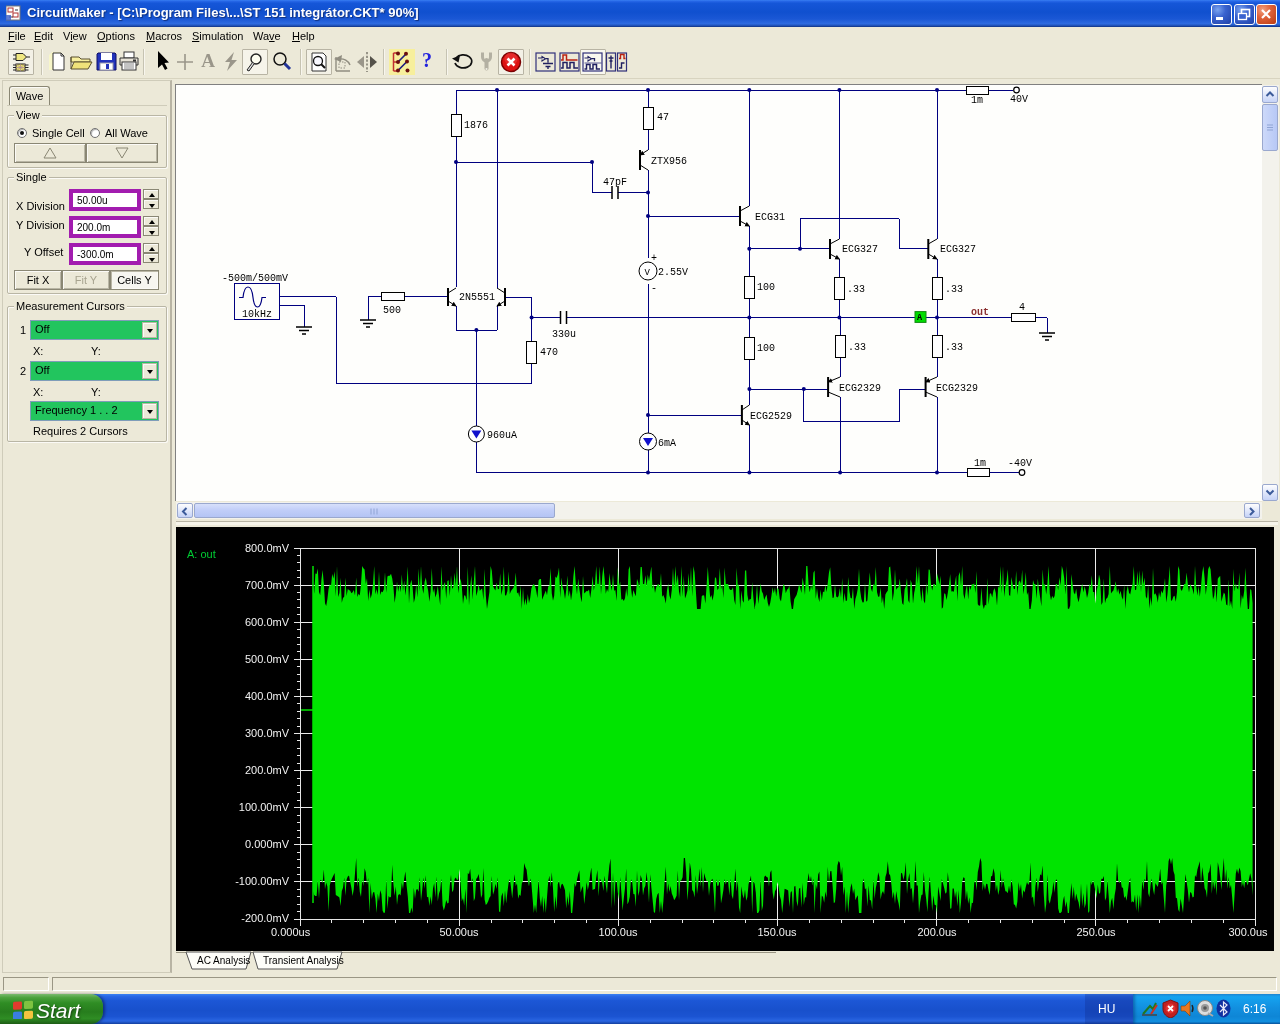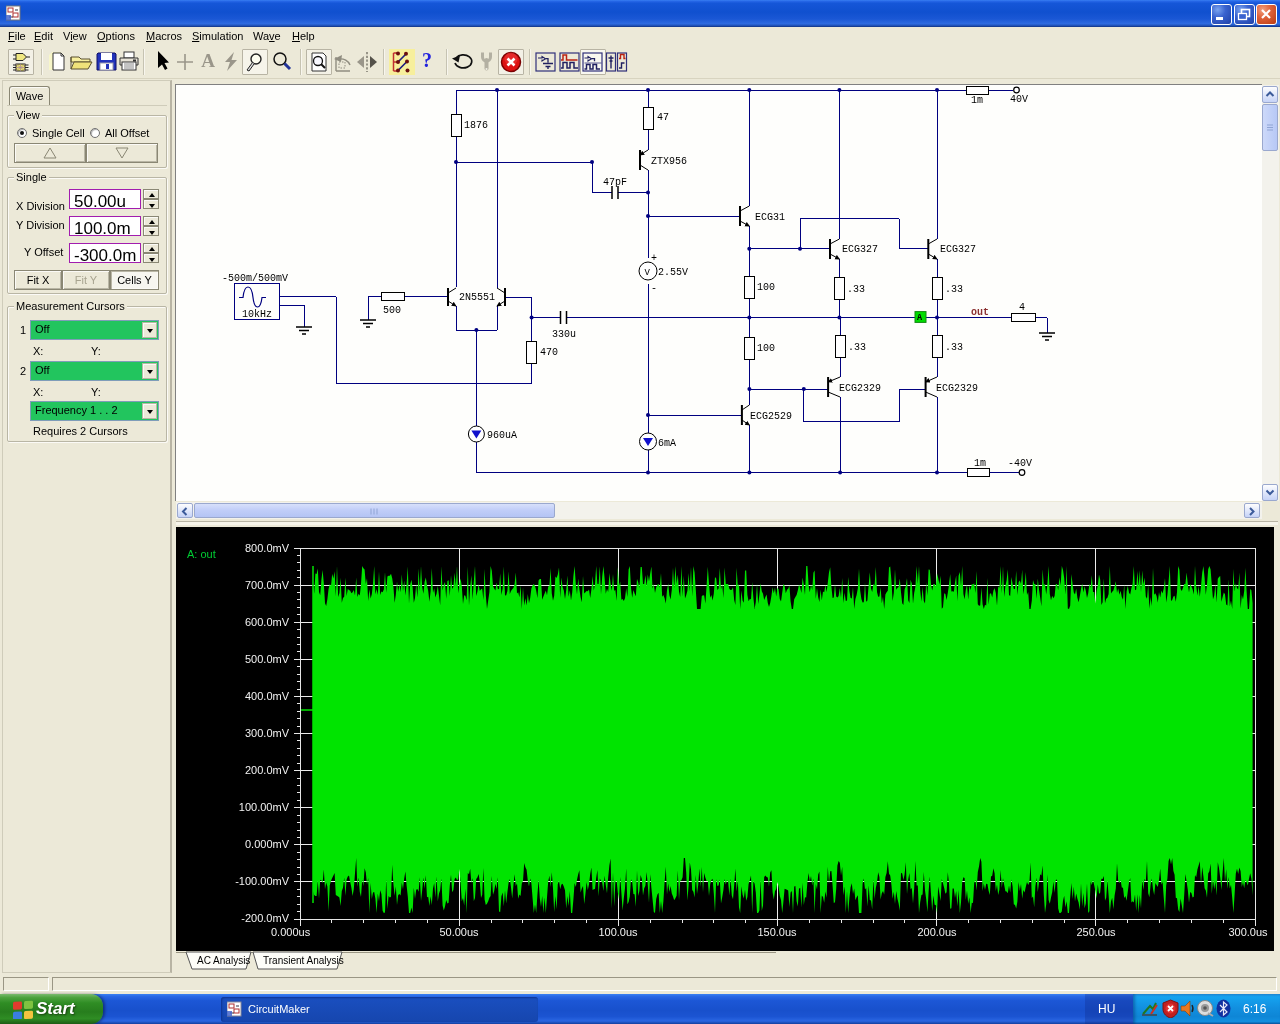--- a/index.html
+++ b/index.html
@@ -20,38 +20,39 @@
 .tbicon{top:3px;width:26px;height:26px}
 .raised{border:1px solid #b8b4a4;background:#f3f1e6;border-radius:1px}
 
 #panel{left:2px;top:80px;width:170px;height:893px;background:#ece9d8;border:1px solid #cfccba;border-right:2px solid #b8b4a4}
 .tab{left:6px;top:5px;width:41px;height:19px;background:#ece9d8;border:1px solid #8a8774;border-bottom:none;border-radius:3px 3px 0 0;font-size:11px;text-align:center;padding-top:3px;box-shadow:inset 1px 1px 0 #fbfaf6}
 .tabline{left:4px;top:24px;width:160px;height:1px;background:#fbfaf6;border-top:1px solid #cfccba}
 .grp{border:1px solid #b9b6a5;border-radius:2px;box-shadow:inset 1px 1px 0 #fbfaf6,1px 1px 0 #fbfaf6}
 .grplab{position:absolute;top:-7px;left:6px;background:#ece9d8;font-size:11px;padding:0 2px}
 .pfont{font-size:11px;color:#000}
 .btn{background:#ece9d8;border:1px solid #8a8774;box-shadow:inset 1px 1px 0 #fbfaf6,inset -1px -1px 0 #b9b6a5;font-size:11px;text-align:center}
-.tbox{background:#fff;border:1px solid #a21caf;font-size:17px;padding:2px 0 12px 4px}
+.tbox{background:#fff;border:4px solid #a21caf;font-size:10px;padding:2px 0 12px 4px}
 .spin{width:16px}
 .spin .up,.spin .dn{position:absolute;left:0;width:16px;height:10px;background:#ece9d8;border:1px solid #8a8774;box-shadow:inset 1px 1px 0 #fbfaf6}
 .spin .dn{top:10px}
 .arr{position:absolute;width:0;height:0;border-left:3px solid transparent;border-right:3px solid transparent}
 .cmb{background:#22c55e;border:1px solid #7f9db9}
 .cmbb{position:absolute;right:1px;top:1px;width:15px;background:#ece9d8;border:1px solid #b9b6a5;box-shadow:inset 1px 1px 0 #fbfaf6}
 .radio{width:10px;height:10px;border-radius:50%;background:#fff;border:1px solid #707070;box-shadow:inset 1px 1px 1px #b0b0b0}
 </style></head><body>
 <div id="root">
 <div id="title" class="abs">
  <svg class="abs" style="left:6px;top:5px" width="16" height="16">
         <rect x="0" y="1" width="14" height="14" fill="#fff" stroke="#777"></rect>
         <rect x="2" y="3" width="5" height="4" fill="#fff" stroke="#b03030"></rect>
         <rect x="7" y="8" width="5" height="4" fill="#fff" stroke="#b03030"></rect>
         <path d="M3 12 L7 12 M9 5 L12 5" stroke="#334" stroke-width="1"></path>
         <rect x="0" y="10" width="5" height="5" fill="#4466cc" opacity="0.85"></rect>
       </svg>
+ <div class="txt abs">CircuitMaker - [C:\Program Files\...\ST 151 integrátor.CKT* 90%]</div>
  <div id="bmin" class="abs tbtn"><svg width="19" height="19">
           <rect x="4" y="12" width="7" height="3" fill="#fff"></rect>
         </svg></div>
  <div id="bmax" class="abs tbtn"><svg width="19" height="19">
           <rect x="6.5" y="4.5" width="8" height="7" fill="none" stroke="#fff" stroke-width="1.6"></rect>
           <rect x="3.5" y="8.5" width="8" height="6" fill="#3a63cf" stroke="#fff" stroke-width="1.3"></rect>
         </svg></div>
  <div id="bclose" class="abs tbtn"><svg width="19" height="19">
           <path d="M5 5 L13 13 M13 5 L5 13" stroke="#fff" stroke-width="2.2"></path>
         </svg></div>
@@ -192,21 +193,21 @@
 <div id="panel" class="abs">
  <div class="tab abs">Wave</div>
  <div class="tabline abs"></div>
 
  <div class="grp abs" style="left:4px;top:34px;width:160px;height:53px">
   <div class="grplab">View</div>
   <div class="radio abs" style="left:9px;top:12px"></div>
         <div class="abs" style="left:12px;top:15px;width:4px;height:4px;border-radius:50%;background:#111"></div>
   <div class="pfont abs" style="left:24px;top:11px">Single Cell</div>
   <div class="radio abs" style="left:82px;top:12px"></div>
-  <div class="pfont abs" style="left:97px;top:11px">All Offset</div>
+  <div class="pfont abs" style="left:97px;top:11px">All Wave</div>
   <div class="btn abs" style="left:6px;top:27px;width:72px;height:20px"><svg width="70" height="18">
             <path d="M35 4 L41 14 L29 14 Z" fill="none" stroke="#8a8774"></path>
           </svg></div>
   <div class="btn abs" style="left:78px;top:27px;width:72px;height:20px"><svg width="70" height="18">
             <path d="M35 14 L41 4 L29 4 Z" fill="none" stroke="#8a8774"></path>
           </svg></div>
  </div>
 
  <div class="grp abs" style="left:4px;top:96px;width:160px;height:117px">
   <div class="grplab">Single</div>
@@ -214,21 +215,21 @@
   <div class="tbox abs" style="left:61px;top:11px;width:72px;height:20px">50.00u</div>
   <div class="spin abs" style="left:135px;top:11px;height:21px">
           <div class="up">
             <div class="arr" style="left:5px;top:3px;border-bottom:4px solid #000"></div>
           </div>
           <div class="dn">
             <div class="arr" style="left:5px;top:4px;border-top:4px solid #000"></div>
           </div>
         </div>
   <div class="pfont abs" style="left:8px;top:41px">Y Division</div>
-  <div class="tbox abs" style="left:61px;top:38px;width:72px;height:20px">100.0m</div>
+  <div class="tbox abs" style="left:61px;top:38px;width:72px;height:20px">200.0m</div>
   <div class="spin abs" style="left:135px;top:38px;height:21px">
           <div class="up">
             <div class="arr" style="left:5px;top:3px;border-bottom:4px solid #000"></div>
           </div>
           <div class="dn">
             <div class="arr" style="left:5px;top:4px;border-top:4px solid #000"></div>
           </div>
         </div>
   <div class="pfont abs" style="left:16px;top:68px">Y Offset</div>
   <div class="tbox abs" style="left:61px;top:65px;width:72px;height:20px">-300.0m</div>
@@ -472,31 +473,21 @@
 <div class="abs" style="left:0;top:994px;width:1280px;height:30px;background:linear-gradient(180deg,#3a80f2 0%,#2765e4 9%,#1c57d6 22%,#1850cc 55%,#1b54d2 75%,#2a66e2 90%,#133f9e 100%)"></div>
 <div class="abs" style="left:0;top:994px;width:103px;height:30px;background:linear-gradient(180deg,#7aba6e 0%,#4da23f 12%,#2f8d24 30%,#277d1d 60%,#2f8d24 82%,#1d5c15 100%);border-radius:0 12px 12px 0;box-shadow:2px 0 3px rgba(0,0,20,0.4)">
  <svg class="abs" style="left:12px;top:5px" width="22" height="20">
         <g transform="skewY(-4)">
           <rect x="1" y="3" width="9" height="8" rx="1.5" fill="#e23a2e"></rect>
           <rect x="12" y="3" width="9" height="8" rx="1.5" fill="#7fc241"></rect>
           <rect x="1" y="13" width="9" height="8" rx="1.5" fill="#3a7edf"></rect>
           <rect x="12" y="13" width="9" height="8" rx="1.5" fill="#f3c33f"></rect>
         </g>
       </svg>
- <div class="abs" style="left:36px;top:5px;color:#fff;font-size:17px;font-weight:bold;font-style:italic;text-shadow:1px 1px 2px #1a4012">Start</div>
-</div>
-<div class="abs" style="left:221px;top:997px;width:317px;height:25px;background:linear-gradient(180deg,#1a4fc0,#1646ae);border-radius:3px;box-shadow:inset 1px 1px 2px #0e3390">
- <svg class="abs" style="left:6px;top:4px" width="16" height="16">
-        <rect x="0" y="1" width="14" height="14" fill="#fff" stroke="#889"></rect>
-        <rect x="2" y="3" width="5" height="4" fill="#fff" stroke="#b03030"></rect>
-        <rect x="7" y="8" width="5" height="4" fill="#fff" stroke="#b03030"></rect>
-        <path d="M3 12 L7 12 M9 5 L12 5" stroke="#334"></path>
-        <rect x="0" y="10" width="5" height="5" fill="#4466cc" opacity="0.85"></rect>
-      </svg>
- <div class="abs" style="left:27px;top:6px;color:#fff;font-size:11px">CircuitMaker</div>
+ <div class="abs" style="left:36px;top:5px;color:#fff;font-size:21px;font-weight:normal;font-style:italic;text-shadow:1px 1px 2px #1a4012">Start</div>
 </div>
 <div class="abs" style="left:1085px;top:994px;width:48px;height:30px;background:rgba(10,30,120,0.25)"></div>
 <div class="abs" style="left:1098px;top:1002px;color:#fff;font-size:12px">HU</div>
 <div class="abs" style="left:1133px;top:994px;width:147px;height:30px;background:linear-gradient(180deg,#2399e8 0%,#15a3f0 10%,#1290e0 45%,#0e86d6 75%,#1290e0 92%,#0a5da8 100%);box-shadow:inset 2px 0 3px rgba(0,20,80,0.35)"></div>
 <svg class="abs" style="left:1141px;top:1000px" width="18" height="18">
       <path d="M2 14 L9 6 L12 9 L15 3" stroke="#207820" stroke-width="2" fill="none"></path>
       <path d="M10 14 L16 5" stroke="#d03020" stroke-width="2"></path>
       <path d="M1 15 h15" stroke="#444" stroke-width="1.5"></path>
     </svg>
 <svg class="abs" style="left:1162px;top:999px" width="17" height="19">

